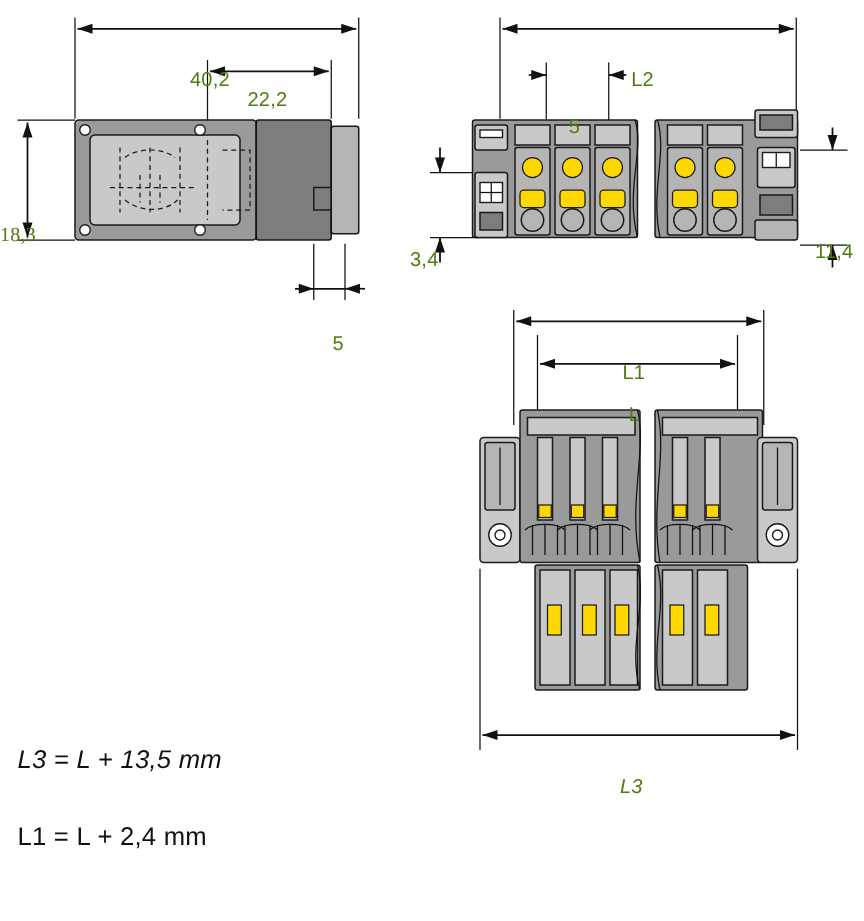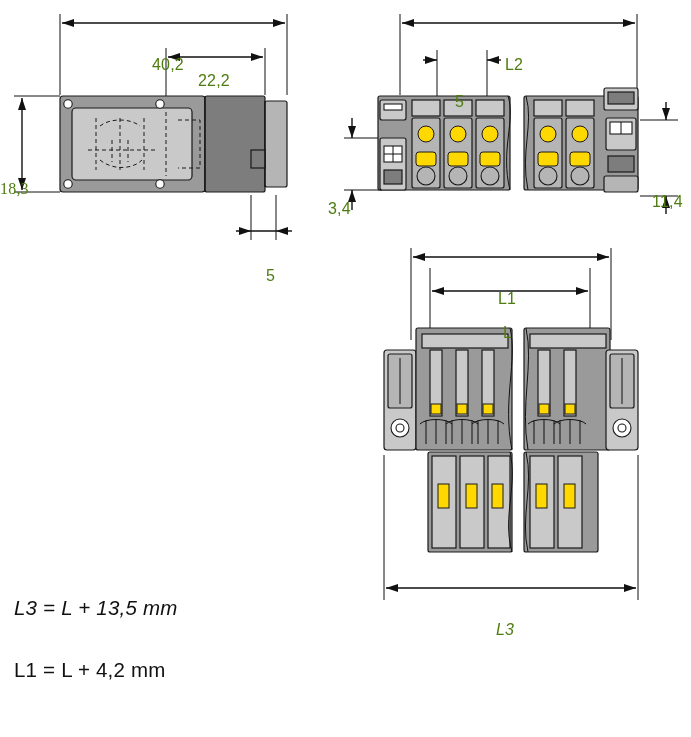--- a/index.html
+++ b/index.html
@@ -299,15 +299,15 @@
   <div class="dim-text" style="left:505px; top:8px;">L2</div>
   <div class="dim-text" style="left:455px; top:45px;">5</div>
   <div class="dim-text" style="left:328px; top:152px;">3,4</div>
   <div class="dim-text" style="left:652px; top:145px;">11,4</div>
 
   <div class="dim-text" style="left:498px; top:242px;">L1</div>
   <div class="dim-text" style="left:503px; top:276px;">L</div>
   <div class="dim-text" style="left:496px; top:573px;font-style:italic;">L3</div>
 
   <div class="formula" style="left:14px; top:596px;font-style:italic;">L3 = L + 13,5 mm</div>
-  <div class="formula" style="left:14px; top:658px;">L1 = L + 4,2 mm</div>
+  <div class="formula" style="left:14px; top:658px;">L1 = L + 2,4 mm</div>
 
 </div>
 
 </body></html>

